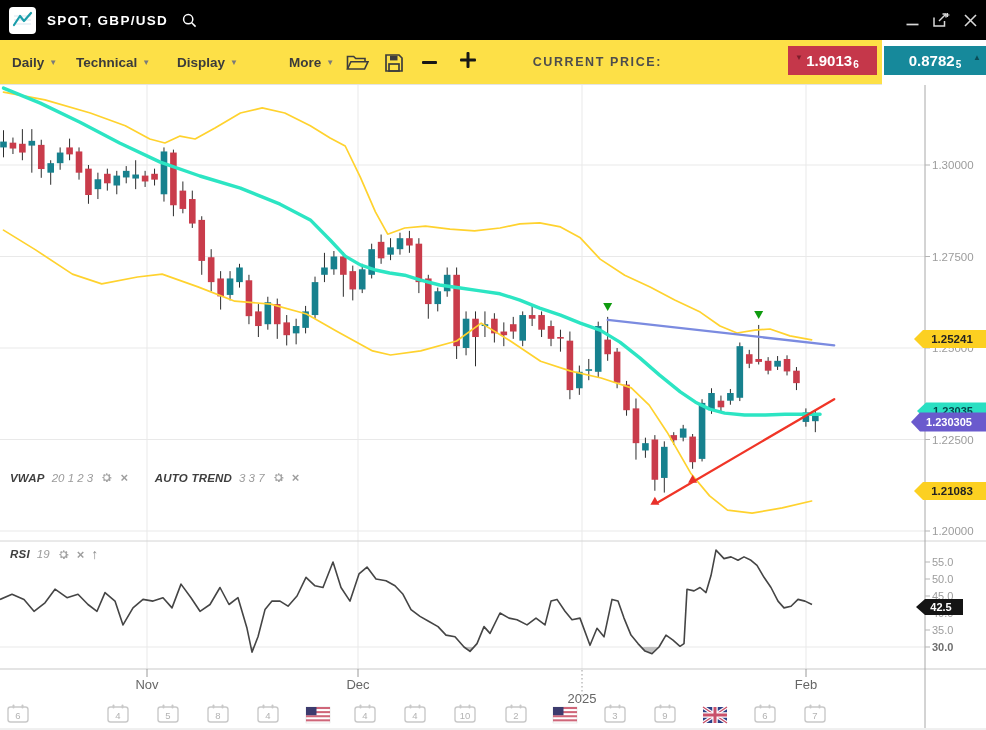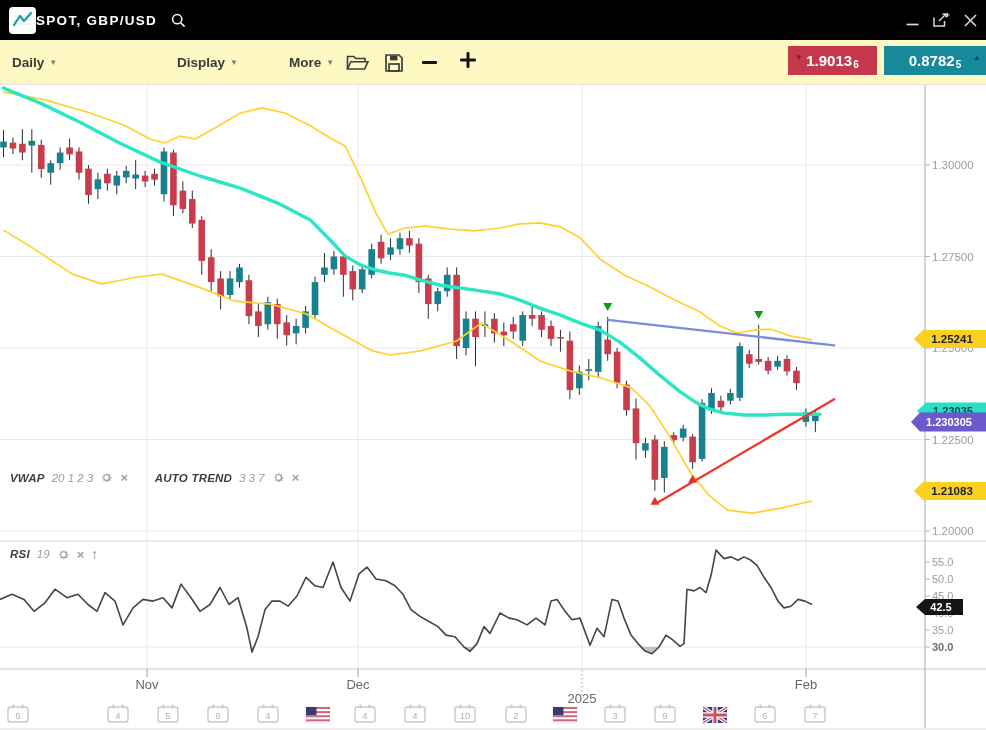--- a/index.html
+++ b/index.html
@@ -9,28 +9,28 @@
     background:#fff; font-family:"Liberation Sans", sans-serif;
   }
   #chart-svg { position:absolute; left:0; top:0; z-index:1; }
   svg text { font-family:"Liberation Sans", sans-serif; }
 
   
   .titlebar { position:absolute; left:0; top:0; width:986px; height:40px;
     background:#000; z-index:5; display:flex; align-items:center; }
   .logo { width:27px; height:27px; background:#fff; border-radius:4px;
     margin-left:9px; display:flex; align-items:center; justify-content:center; }
-  .title { color:#fff; font-size:13.5px; font-weight:bold; letter-spacing:1.3px; }
+  .title { color:#fff; font-size:13.5px; font-weight:bold; letter-spacing:1.3px; margin-left:11px; }
   .search-btn { margin-left:13px; cursor:pointer; display:flex; }
   .wincontrols { position:absolute; right:8px; top:0; height:40px; display:flex; align-items:center; gap:12px; }
   .winbtn { cursor:pointer; display:flex; }
 
   
-  .toolbar { position:absolute; left:0; top:40px; width:986px; height:45px;
-    background:#fef9c3; border-bottom:1px solid #e4e4e4; z-index:5; }
+  .toolbar { position:absolute; left:0; top:40px; width:882px; height:45px;
+    background:#fde047; border-bottom:1px solid #e4e4e4; z-index:5; }
   .menu { position:absolute; top:0; height:45px; line-height:45px; font-size:13.5px;
     font-weight:bold; color:#3b3b3b; cursor:pointer; white-space:nowrap; }
   .menu .chev { font-size:8px; color:#7a7a7a; margin-left:5px; vertical-align:2px; }
   .tool-ico { position:absolute; top:13px; cursor:pointer; }
   .cp-label { position:absolute; right:220px; top:0; height:45px; line-height:45px;
     font-size:12.5px; letter-spacing:1.6px; color:#4d4d4d; font-weight:bold; }
   .price-badge { position:absolute; top:6px; height:29px; color:#fff; font-size:15px;
     font-weight:bold; text-align:center; line-height:29px; }
   .badge-bid { left:788px; width:89px; }
   .badge-ask { left:884px; width:102px; }
@@ -439,20 +439,21 @@
       <svg width="15" height="15" viewBox="0 0 15 15">
         <line x1="2" y1="2" x2="13" y2="13" stroke="#d8d8d8" stroke-width="1.6"></line>
         <line x1="13" y1="2" x2="2" y2="13" stroke="#d8d8d8" stroke-width="1.6"></line>
       </svg>
     </span>
   </div>
 </div>
 
 <div class="toolbar">
   <span class="menu" style="left:12px"><span>Daily</span><span class="chev">▼</span></span>
+  <span class="menu" style="left:76px"><span>Technical</span><span class="chev">▼</span></span>
   <span class="menu" style="left:177px"><span>Display</span><span class="chev">▼</span></span>
   <span class="menu" style="left:289px"><span>More</span><span class="chev">▼</span></span>
 
   <span class="tool-ico" style="left:346px">
     <svg width="23" height="18" viewBox="0 0 23 18">
       <path d="M1.5 16 V3.5 h6.2 l2 2 h9.3 v3.2" fill="none" stroke="#3d3d3d" stroke-width="1.6"></path>
       <path d="M1.5 16 l3.4-7.3 H22 L18.6 16 Z" fill="none" stroke="#3d3d3d" stroke-width="1.6"></path>
     </svg>
   </span>
   <span class="tool-ico" style="left:384px">
@@ -467,20 +468,21 @@
         <rect x="1" y="5" width="15" height="3" rx="1" fill="#161616"></rect>
       </svg>
   </span>
   <span class="tool-ico" style="left:458px;top:10px">
     <svg width="20" height="20" viewBox="0 0 20 20">
       <rect x="2" y="8.5" width="16" height="3" rx="1" fill="#161616"></rect>
       <rect x="8.5" y="2" width="3" height="16" rx="1" fill="#161616"></rect>
     </svg>
   </span>
 
+  <span class="cp-label">CURRENT PRICE:</span>
   <span class="price-badge badge-bid" style="background:#c5374a">
     <span class="arr-dn">▼</span><span>1.9013</span><span class="sub-digit">6</span>
   </span>
   <span class="price-badge badge-ask" style="background:#16899b">
     <span>0.8782</span><span class="sub-digit">5</span><span class="arr-up">▲</span>
   </span>
 </div>
 
 <div class="ind-row" style="top:471px">
   <span class="ind-name">VWAP</span>

